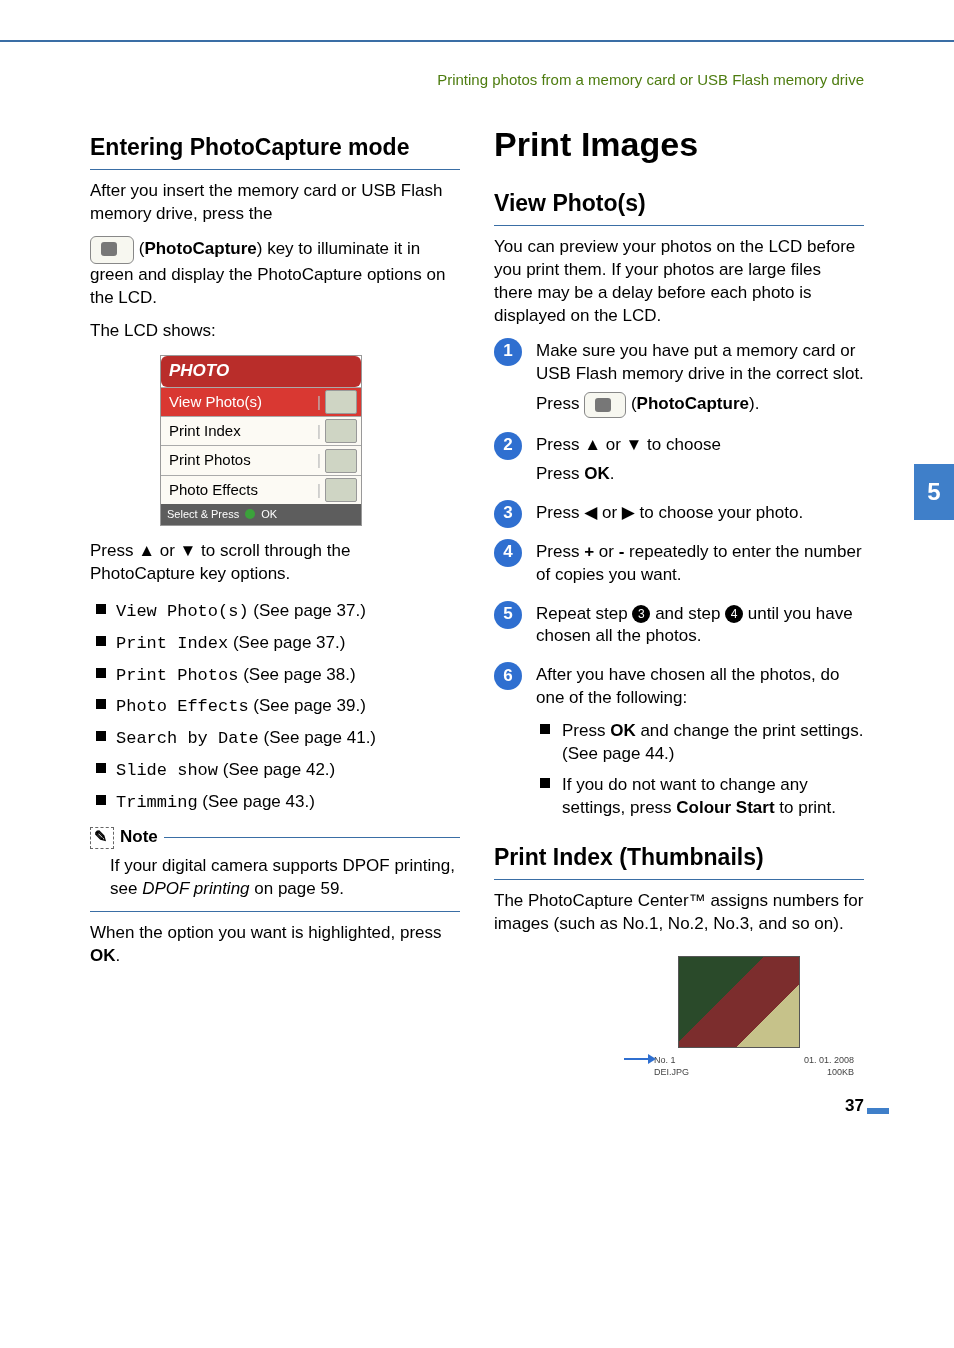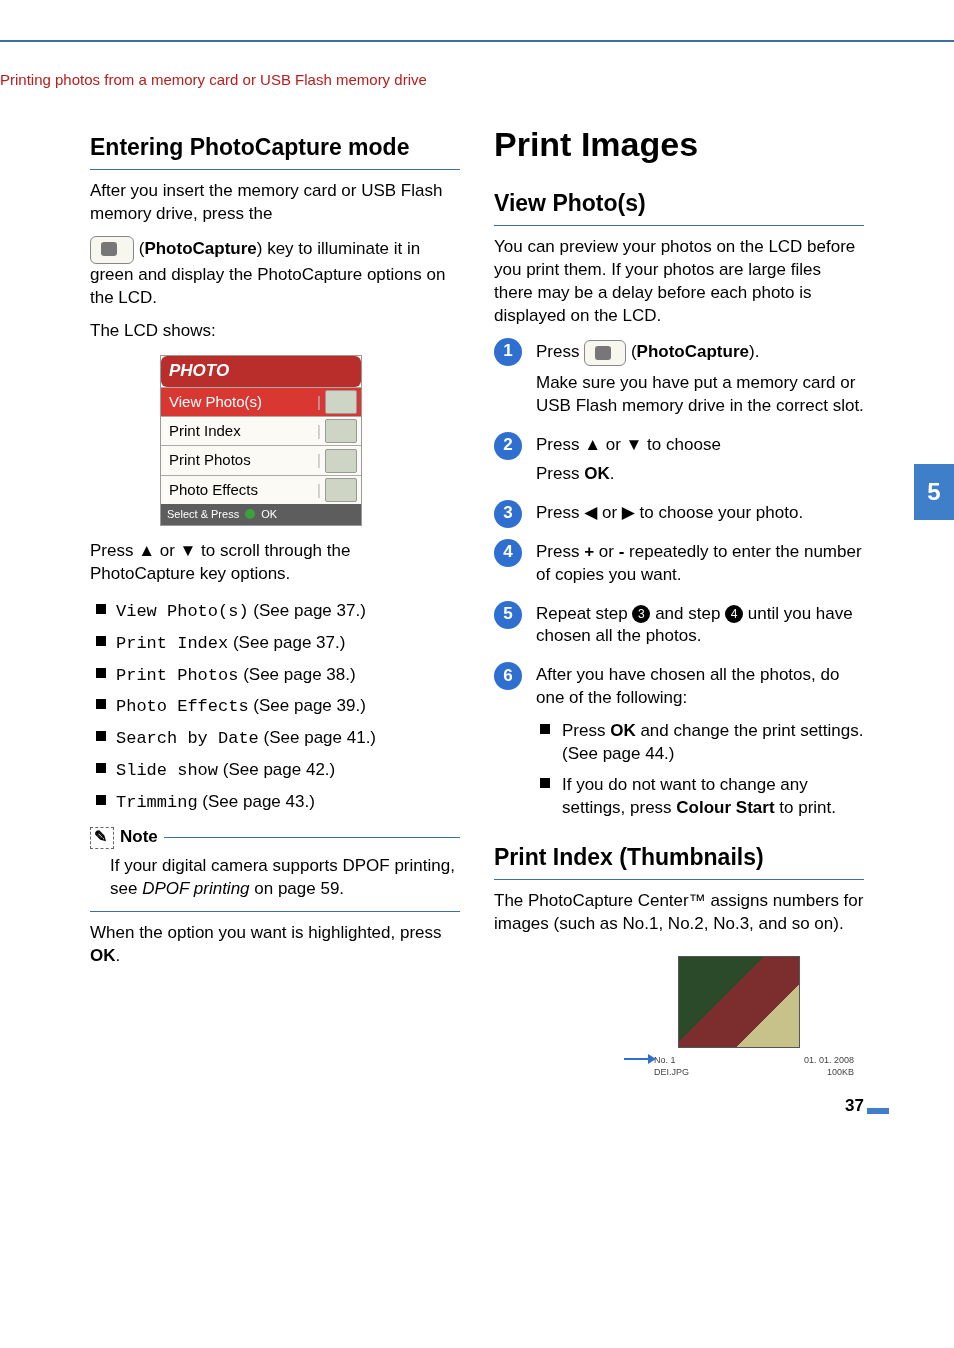--- a/index.html
+++ b/index.html
@@ -17,21 +17,22 @@
     position: relative;
     box-sizing: border-box;
     padding: 0 0 40px 0;
   }
   .top-rule {
     height: 2px;
     background: #3a6ea5;
     margin-top: 40px;
   }
   .running-head {
-    color: #b91c1c;
+    text-align: right;
+    color: #4d7c0f;
     font-size: 15px;
     padding: 28px 90px 0 0;
   }
   .columns {
     display: flex;
     padding: 24px 90px 0 90px;
     gap: 34px;
   }
   .col { flex: 1; }
   h1.section {
@@ -352,26 +353,26 @@
 
       <h1 class="section">View Photo(s)</h1>
 
       <p>You can preview your photos on the LCD before you print them. If your photos are large files there may be a delay before each photo is displayed on the LCD.</p>
 
       <div class="steps">
 
         <div class="step">
           <div class="step-num circle">1</div>
           <div class="step-body">
+            <p>Make sure you have put a memory card or USB Flash memory drive in the correct slot.</p>
             <p>
               <span>Press </span>
               <span class="photo-capture-icon small"></span>
               (<b>PhotoCapture</b><span>).</span>
             </p>
-            <p>Make sure you have put a memory card or USB Flash memory drive in the correct slot.</p>
           </div>
         </div>
 
         <div class="step">
           <div class="step-num circle">2</div>
           <div class="step-body">
             <p>Press ▲ or ▼ to choose</p>
             <p>
               <span>Press </span><b>OK</b><span>.</span>
             </p>

